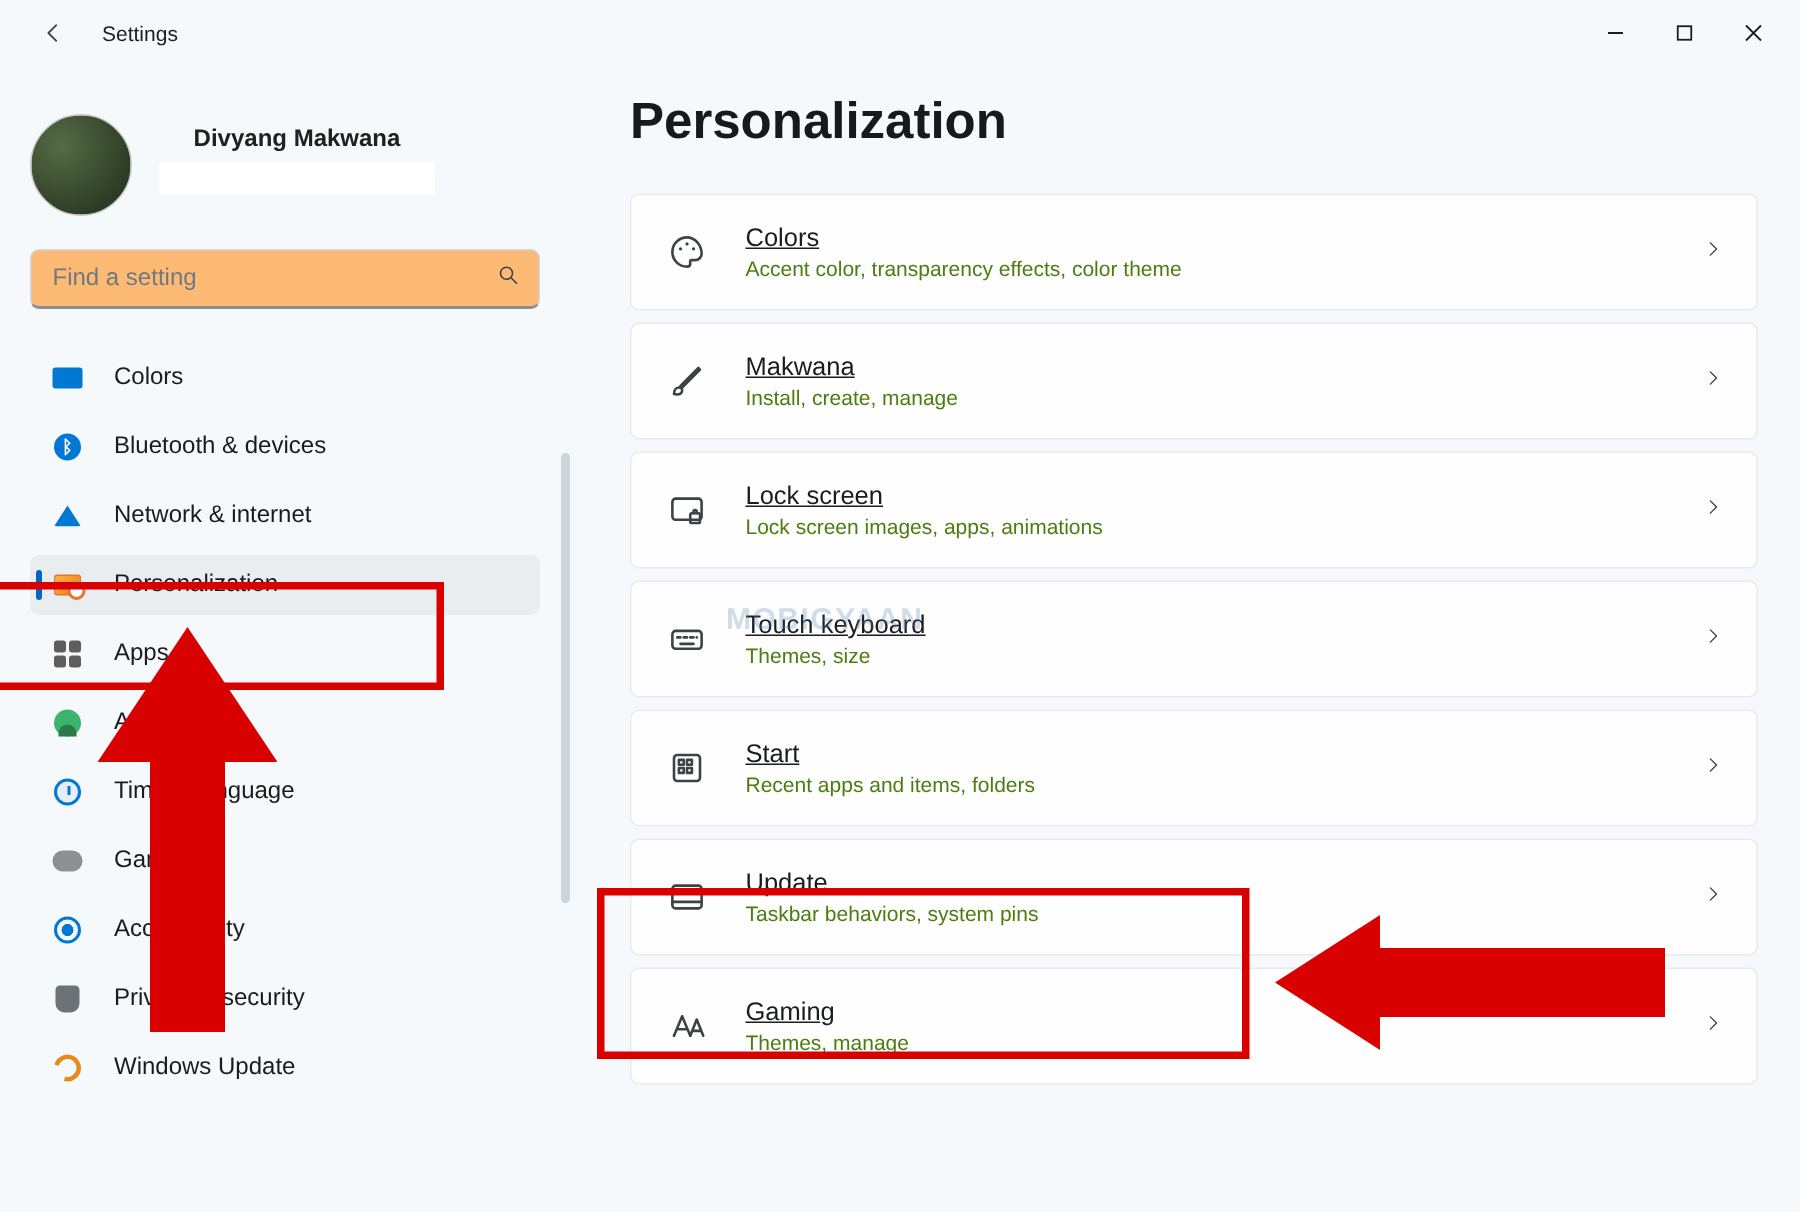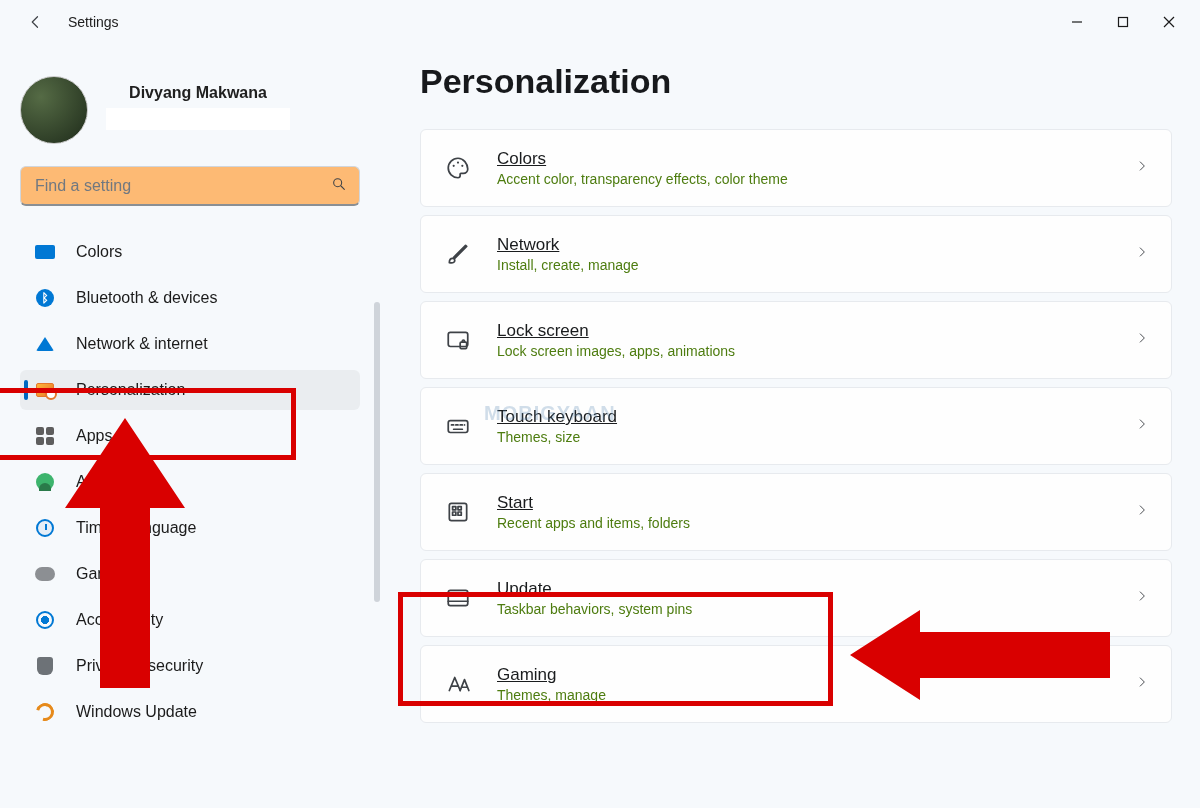--- a/index.html
+++ b/index.html
@@ -236,21 +236,21 @@
               </svg></span>
         </div>
 
         <div class="card">
           <span class="card-icon">
             <svg width="26" height="26" viewBox="0 0 24 24">
                 <path class="ico-stroke" d="M4 20c0-2 1-4 3-4s2 1 2 2-1 3-5 2zM9 16L20 5l-1-1L8 15"></path>
               </svg>
           </span>
           <div class="card-body">
-            <div class="card-title">Network</div>
+            <div class="card-title">Makwana</div>
             <div class="card-sub">Install, create, manage</div>
           </div>
           <span class="chev"><svg width="14" height="14" viewBox="0 0 24 24">
                 <path class="ico-stroke" d="M9 5l7 7-7 7"></path>
               </svg></span>
         </div>
 
         <div class="card">
           <span class="card-icon">
             <svg width="26" height="26" viewBox="0 0 24 24">

